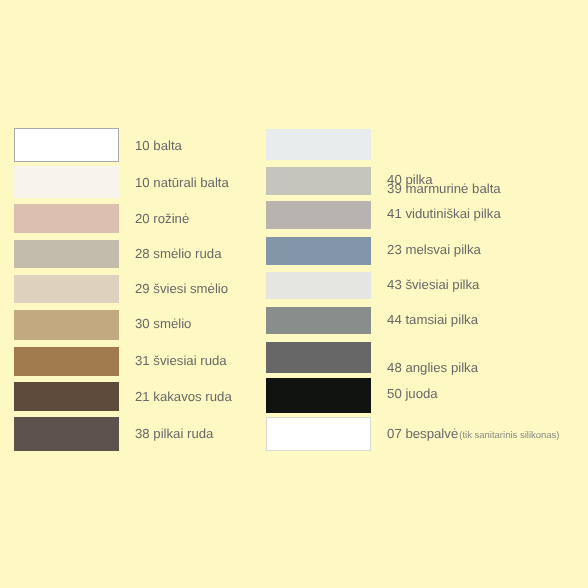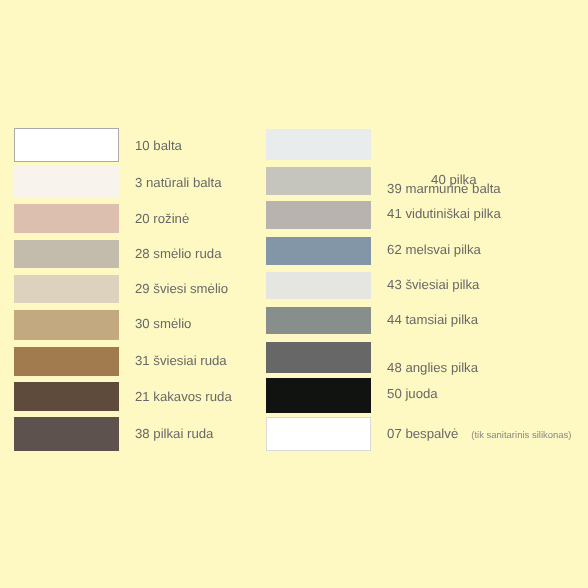--- a/index.html
+++ b/index.html
@@ -32,53 +32,53 @@
     position: absolute;
     white-space: nowrap;
     font-size: 13.2px;
     color: #686868;
     letter-spacing: 0px;
     transform: translateZ(0);
   }
   .note {
     font-size: 9.5px;
     color: #888888;
-    margin-left: 13px;
+    margin-left: 1px;
   }
 </style>
 </head>
 <body>
 
 <div id="chart">
     <div class="swatch bordered" style="left: 14.3px; top: 128.3px; width: 105px; height: 34.1px; background: rgb(255, 255, 255); border: 1px solid rgb(169, 169, 169);"></div>
     <div class="label" style="left: 135px; top: 135.8px; height: 20px; line-height: 20px;"><span>10 balta</span></div>
     <div class="swatch" style="left: 14.3px; top: 165.8px; width: 105px; height: 32.3px; background: rgb(248, 243, 236);"></div>
-    <div class="label" style="left: 135px; top: 173.45px; height: 20px; line-height: 20px;"><span>3 natūrali balta</span></div>
+    <div class="label" style="left: 135px; top: 173.45px; height: 20px; line-height: 20px;"><span>10 natūrali balta</span></div>
     <div class="swatch" style="left: 14.3px; top: 204.2px; width: 105px; height: 28.9px; background: rgb(221, 191, 175);"></div>
     <div class="label" style="left: 135px; top: 208.75px; height: 20px; line-height: 20px;"><span>20 rožinė</span></div>
     <div class="swatch" style="left: 14.3px; top: 239.9px; width: 105px; height: 28.3px; background: rgb(195, 188, 172);"></div>
     <div class="label" style="left: 135px; top: 244.1px; height: 20px; line-height: 20px; text-align: right;"><span>28 smėlio ruda</span></div>
     <div class="swatch" style="left: 14.3px; top: 274.9px; width: 105px; height: 28.4px; background: rgb(220, 210, 190);"></div>
     <div class="label" style="left: 135px; top: 279.05px; height: 20px; line-height: 20px;"><span>29 šviesi smėlio</span></div>
     <div class="swatch" style="left: 14.3px; top: 309.9px; width: 105px; height: 30.6px; background: rgb(195, 169, 128);"></div>
     <div class="label" style="left: 135px; top: 314.25px; height: 20px; line-height: 20px;"><span>30 smėlio</span></div>
     <div class="swatch" style="left: 14.3px; top: 347.1px; width: 105px; height: 28.7px; background: rgb(161, 122, 78);"></div>
     <div class="label" style="left: 135px; top: 351.25px; height: 20px; line-height: 20px;"><span>31 šviesiai ruda</span></div>
     <div class="swatch" style="left: 14.3px; top: 382.4px; width: 105px; height: 28.8px; background: rgb(94, 75, 60);"></div>
     <div class="label" style="left: 135px; top: 386.85px; height: 20px; line-height: 20px;"><span>21 kakavos ruda</span></div>
     <div class="swatch" style="left: 14.3px; top: 417.3px; width: 105px; height: 33.5px; background: rgb(93, 82, 78);"></div>
     <div class="label" style="left: 135px; top: 423.95px; height: 20px; line-height: 20px;"><span>38 pilkai ruda</span></div>
     <div class="swatch" style="left: 266.3px; top: 129.1px; width: 105px; height: 31.1px; background: rgb(232, 236, 237);"></div>
     <div class="label" style="left: 387.1px; top: 135.3px; height: 20px; line-height: 20px; margin-top: 44px;"><span>39 marmurinė balta</span></div>
     <div class="swatch" style="left: 266.3px; top: 166.5px; width: 105px; height: 28.4px; background: rgb(197, 197, 189);"></div>
-    <div class="label" style="left: 387.1px; top: 169.5px; height: 20px; line-height: 20px; margin-left: 44px;"><span>40 pilka</span></div>
+    <div class="label" style="left: 387.1px; top: 169.5px; height: 20px; line-height: 20px;"><span>40 pilka</span></div>
     <div class="swatch" style="left: 266.3px; top: 201.2px; width: 105px; height: 28.1px; background: rgb(184, 179, 175);"></div>
     <div class="label" style="left: 387.1px; top: 204.45px; height: 20px; line-height: 20px;"><span>41 vidutiniškai pilka</span></div>
     <div class="swatch" style="left: 266.3px; top: 236.5px; width: 105px; height: 28.6px; background: rgb(130, 150, 168);"></div>
-    <div class="label" style="left: 387.1px; top: 239.55px; height: 20px; line-height: 20px;"><span>62 melsvai pilka</span></div>
+    <div class="label" style="left: 387.1px; top: 239.55px; height: 20px; line-height: 20px;"><span>23 melsvai pilka</span></div>
     <div class="swatch" style="left: 266.3px; top: 271.9px; width: 105px; height: 27.2px; background: rgb(229, 230, 225);"></div>
     <div class="label" style="left: 387.1px; top: 274.95px; height: 20px; line-height: 20px;"><span>43 šviesiai pilka</span></div>
     <div class="swatch" style="left: 266.3px; top: 306.5px; width: 105px; height: 27.9px; background: rgb(136, 142, 139);"></div>
     <div class="label" style="left: 387.1px; top: 309.75px; height: 20px; line-height: 20px;"><span>44 tamsiai pilka</span></div>
     <div class="swatch" style="left: 266.3px; top: 341.6px; width: 105px; height: 31.3px; background: rgb(103, 103, 103);"></div>
     <div class="label" style="left: 387.1px; top: 344.65px; height: 20px; line-height: 20px; margin-top: 13px;"><span>48 anglies pilka</span></div>
     <div class="swatch" style="left: 266.3px; top: 378.4px; width: 105px; height: 34.5px; background: rgb(17, 19, 16);"></div>
     <div class="label" style="left: 387.1px; top: 383.8px; height: 20px; line-height: 20px;"><span>50 juoda</span></div>
     <div class="swatch bordered" style="left: 266.3px; top: 417.2px; width: 105px; height: 34px; background: rgb(255, 255, 255); border: 1px solid rgb(217, 217, 217);"></div>
     <div class="label" style="left: 387.1px; top: 423.7px; height: 20px; line-height: 20px;"><span>07 bespalvė</span><span class="note">(tik sanitarinis silikonas)</span></div>

